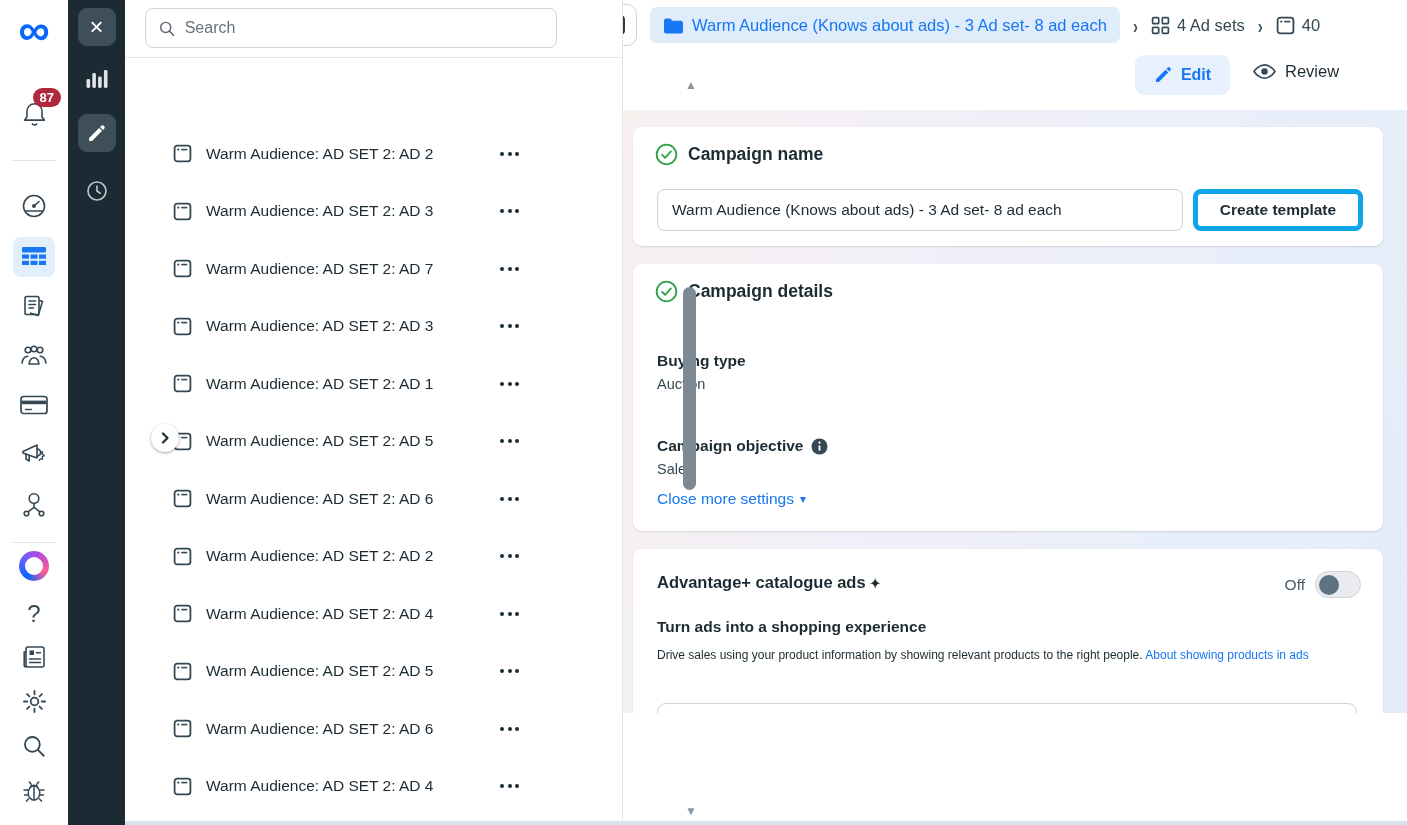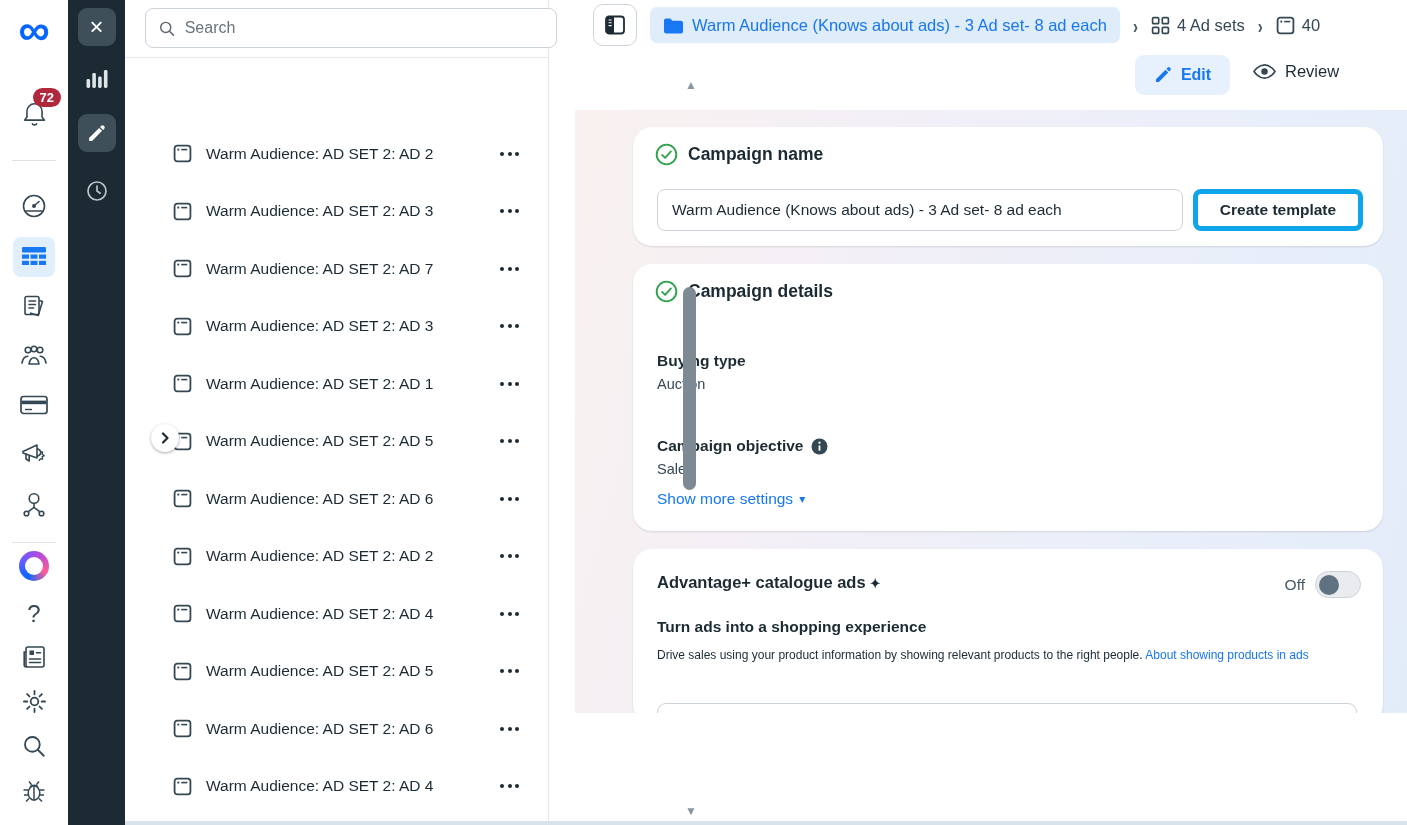--- a/index.html
+++ b/index.html
@@ -26,21 +26,21 @@
 
   
   .rail { position:absolute; left:68px; top:0; width:57px; height:825px; background:#1c2b33; z-index:6; }
   .ric { position:absolute; left:0; width:57px; display:flex; justify-content:center; align-items:center; }
   .rail-btn { width:38px; height:38px; background:#3e4f59; border-radius:9px; display:flex; align-items:center; justify-content:center; }
   .x-glyph { color:#fff; font-size:24px; line-height:1; }
   .expand-btn { position:absolute; left:83px; top:424px; width:28px; height:28px; background:#fff; border-radius:50%;
                 display:flex; align-items:center; justify-content:center; box-shadow:0 1px 3px rgba(0,0,0,.35); }
 
   
-  .panel { position:absolute; left:125px; top:0; width:424px; height:825px; background:#fff; border-right:1px solid #e2e6ea; z-index:4; }
+  .panel { position:absolute; left:125px; top:0; width:498px; height:825px; background:#fff; border-right:1px solid #e2e6ea; z-index:4; }
   .search-box { position:absolute; left:20px; top:8px; width:412px; height:40px; border:1px solid #ccd3da; border-radius:8px;
                 display:flex; align-items:center; padding:0 12px; gap:9px; background:#fff; }
   .search-box input { border:none; outline:none; font-size:16px; font-family:inherit; color:#1c2b33; width:100%; }
   .search-box input::placeholder { color:#68737d; }
   .panel-div { position:absolute; left:0; top:57px; width:100%; height:1px; background:#e4e7eb; }
   .ad-list { position:absolute; left:0; top:0; width:450px; height:825px; }
   .ad-row { position:absolute; left:48px; width:350px; height:48px; display:flex; align-items:center; gap:14px; }
   .ad-label { font-size:15.5px; color:#1c2b33; flex:1; white-space:nowrap; }
   .dots { display:flex; gap:3.5px; align-items:center; padding:4px; }
   .dots i { width:4px; height:4px; border-radius:50%; background:#1c2b33; display:block; }
@@ -56,21 +56,21 @@
   .crumb-pill { height:36px; background:#dfecf9; border-radius:7px; display:flex; align-items:center; gap:9px; padding:0 13px;
                 color:#1877f2; font-size:16.5px; }
   .crumb-sep { color:#465a69; font-size:15px; font-weight:bold; transform:scaleY(1.4); }
   .crumb-item { display:flex; align-items:center; gap:7px; font-size:16.5px; color:#344854; }
   .edit-pill { position:absolute; left:560px; top:55px; width:95px; height:40px; background:#e7f1fd; border-radius:9px;
                display:flex; align-items:center; justify-content:center; gap:9px; color:#1877f2; font-weight:bold; font-size:16px; }
   .review-item { position:absolute; left:678px; top:62px; display:flex; align-items:center; gap:9px; font-size:16.5px; color:#1c2b33; }
 
   .content { position:absolute; left:0; top:110px; width:832px; height:603px; overflow:hidden;
              background:linear-gradient(105deg,#f9f1ef 0%,#f2eff7 35%,#e9effa 70%,#e2ecf8 100%); }
-  .card { position:absolute; left:58px; width:750px; background:#fff; border-radius:19px; box-shadow:0 1px 2px rgba(0,0,0,.12); }
+  .card { position:absolute; left:58px; width:750px; background:#fff; border-radius:9px; box-shadow:0 1px 2px rgba(0,0,0,.12); }
   .card-head { position:absolute; left:22px; top:16px; display:flex; align-items:center; gap:10px; }
   .card-title { font-size:17.5px; font-weight:bold; color:#1c2b33; }
   #card-name { top:17px; height:119px; }
   .name-input { position:absolute; left:24px; top:62px; width:526px; height:42px; border:1px solid #ccd3da; border-radius:8px;
                 font-size:15.5px; font-family:inherit; color:#1c2b33; padding:0 14px; outline:none; }
   .tmpl-btn { position:absolute; right:20px; top:62px; width:170px; height:42px; border:5px solid #0ea5e9; border-radius:8px;
               background:#fff; font-size:15.5px; font-weight:bold; color:#1c2b33; font-family:inherit; }
   #card-details { top:154px; height:267px; }
   .field-label { position:absolute; left:24px; font-size:15.5px; font-weight:bold; color:#1c2b33; display:flex; gap:8px; align-items:center; }
   .field-value { position:absolute; left:24px; font-size:14.5px; color:#344854; }
@@ -102,21 +102,21 @@
   <div class="sic" style="top:12px;">
       <span class="meta-logo">∞</span>
     </div>
 
   <div class="sic" style="top:100px;">
     <span class="bell-wrap">
       <svg width="27" height="28" viewBox="0 0 24 26" fill="none" stroke="#344854" stroke-width="1.5">
         <path d="M12 3.5a7 7 0 0 0-7 7v5.2l-2.2 3h18.4l-2.2-3v-5.2a7 7 0 0 0-7-7z" stroke-linejoin="round"></path>
         <path d="M9.8 21.5a2.3 2.3 0 0 0 4.4 0"></path>
       </svg>
-      <span class="badge">72</span>
+      <span class="badge">87</span>
     </span>
   </div>
 
   <div class="sdivider" style="top:160px;"></div>
 
   <div class="sic" style="top:192px;">
     <svg width="28" height="28" viewBox="0 0 28 28" fill="none" stroke="#344854" stroke-width="1.6">
       <circle cx="14" cy="14" r="10.5"></circle>
       <path d="M14 14l5-4.5" stroke-linecap="round"></path>
       <circle cx="14" cy="14" r="1.2" fill="#344854"></circle>
@@ -514,21 +514,21 @@
       <div class="field-label" style="top:173px;">
         <span>Campaign objective</span>
         <svg width="17" height="17" viewBox="0 0 17 17">
           <circle cx="8.5" cy="8.5" r="8" fill="#344854"></circle>
           <rect x="7.6" y="7.2" width="1.8" height="5.6" rx="0.9" fill="#fff"></rect>
           <circle cx="8.5" cy="4.7" r="1.15" fill="#fff"></circle>
         </svg>
       </div>
       <div class="field-value" style="top:197px;">Sales</div>
       <div class="show-more">
-        <span>Show more settings</span>
+        <span>Close more settings</span>
         <span class="caret">▾</span>
       </div>
     </div>
 
     <div class="card" id="card-adv">
       <div class="adv-title">
         <span>Advantage+ catalogue ads</span><span class="sparkle">✦</span>
       </div>
       <div class="adv-toggle-row">
         <span class="off-label">Off</span>

